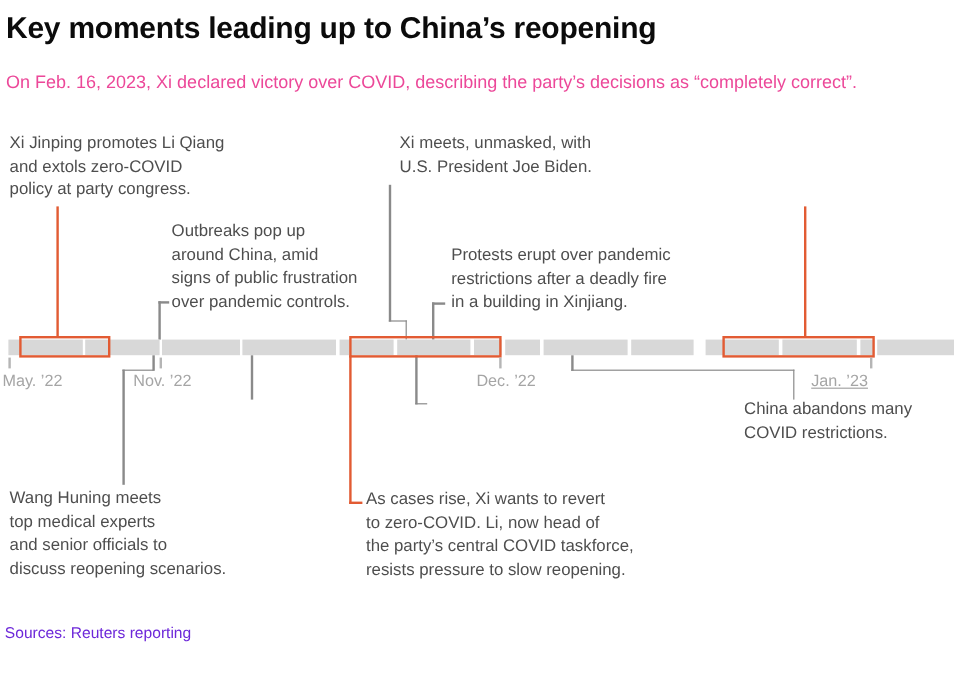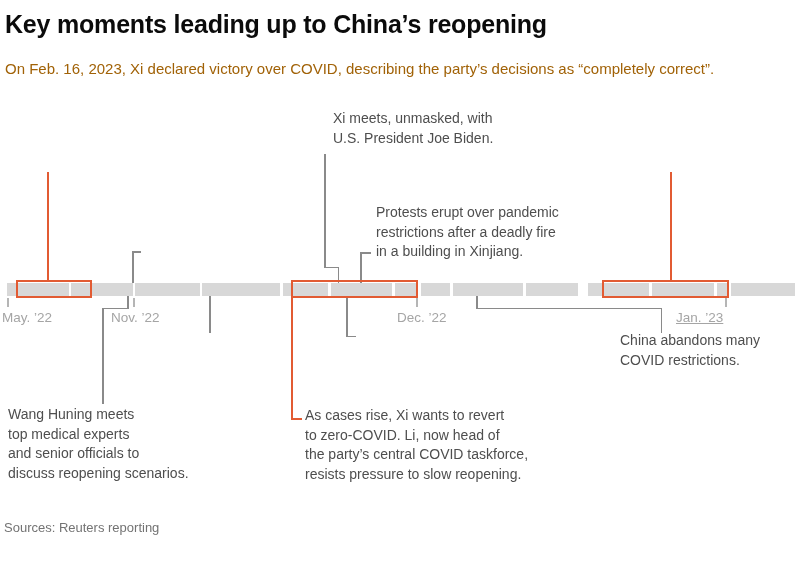--- a/index.html
+++ b/index.html
@@ -3,21 +3,21 @@
 <meta charset="utf-8">
 <style>
   html,body{margin:0;padding:0;background:#ffffff;}
   .canvas{
     position:relative;width:800px;height:541px;background:#ffffff;overflow:hidden;
     font-family:"Liberation Sans","DejaVu Sans",sans-serif;
     --accent:#e25b33;--band:#d8d8d8;--conn:#8a8a8a;--tick:#b5b5b5;
   }
   .abs{position:absolute;}
   .title{left:5px;top:10px;font-size:25px;font-weight:bold;color:#0b0b0b;letter-spacing:-0.2px;white-space:nowrap;}
-  .subtitle{left:5px;top:60px;font-size:15px;color:#a16207;white-space:nowrap;}
+  .subtitle{left:5px;top:60px;font-size:15px;color:#ec4899;white-space:nowrap;}
   .note{position:absolute;font-size:14px;line-height:19.5px;color:#4e4e4e;white-space:pre-line;}
   #n-promotes{left:8px;top:109px;}
   #n-outbreaks{left:143px;top:183px;}
   #n-biden{left:333px;top:109px;}
   #n-perupt{left:376px;top:203px;}
   #n-virus{left:588px;top:109px;}
   #n-announce{left:143px;top:333px;}
   #n-wang{left:8px;top:405px;}
   #n-cases{left:305px;top:406px;}
   #n-pgrow{left:358px;top:328px;}
@@ -49,32 +49,39 @@
   #cn-wang-v2{left:102px;top:308px;width:1.5px;height:96px;}
   #cn-announce-v{left:209px;top:296px;width:1.5px;height:37px;}
   #cn-cases-v{left:291px;top:296px;width:2px;height:124px;}
   #cn-cases-f{left:291px;top:418px;width:11px;height:2px;}
   #cn-pgrow-v{left:346px;top:296px;width:1.5px;height:41px;}
   #cn-pgrow-f{left:346px;top:335.5px;width:10px;height:1.5px;}
   #cn-abandon-v1{left:476px;top:296px;width:1.5px;height:13px;}
   #cn-abandon-h{left:476px;top:307.5px;width:186px;height:1.5px;}
   #cn-abandon-v2{left:660.5px;top:308px;width:1.5px;height:25px;}
   
-  .sources{left:4px;top:520px;font-size:13px;color:#737373;white-space:nowrap;}
+  .sources{left:4px;top:520px;font-size:13px;color:#6d28d9;white-space:nowrap;}
   .byline{left:4px;top:543px;font-size:13px;color:#555555;white-space:nowrap;}
   .footer-bar{left:0;top:566px;width:97px;height:7px;background:#0a0a0a;}
 </style>
 </head>
 <body>
 
 <div class="canvas" style="--accent: #e25b33; --band: #d8d8d8; --conn: #8a8a8a; --tick: #b5b5b5;">
 
   <div class="abs title">Key moments leading up to China’s reopening</div>
   <div class="abs subtitle">On Feb. 16, 2023, Xi declared victory over COVID, describing the party’s decisions as “completely correct”.</div>
 
+  <div class="note" id="n-promotes">Xi Jinping promotes Li Qiang
+and extols zero-COVID
+policy at party congress.</div>
+  <div class="note" id="n-outbreaks">Outbreaks pop up
+around China, amid
+signs of public frustration
+over pandemic controls.</div>
   <div class="note" id="n-perupt">Protests erupt over pandemic
 restrictions after a deadly fire
 in a building in Xinjiang.</div>
   <div class="note" id="n-biden">Xi meets, unmasked, with
 U.S. President Joe Biden.</div>
   <div class="note" id="n-cases">As cases rise, Xi wants to revert
 to zero-COVID. Li, now head of
 the party’s central COVID taskforce,
 resists pressure to slow reopening.</div>
   <div class="note" id="n-wang">Wang Huning meets

